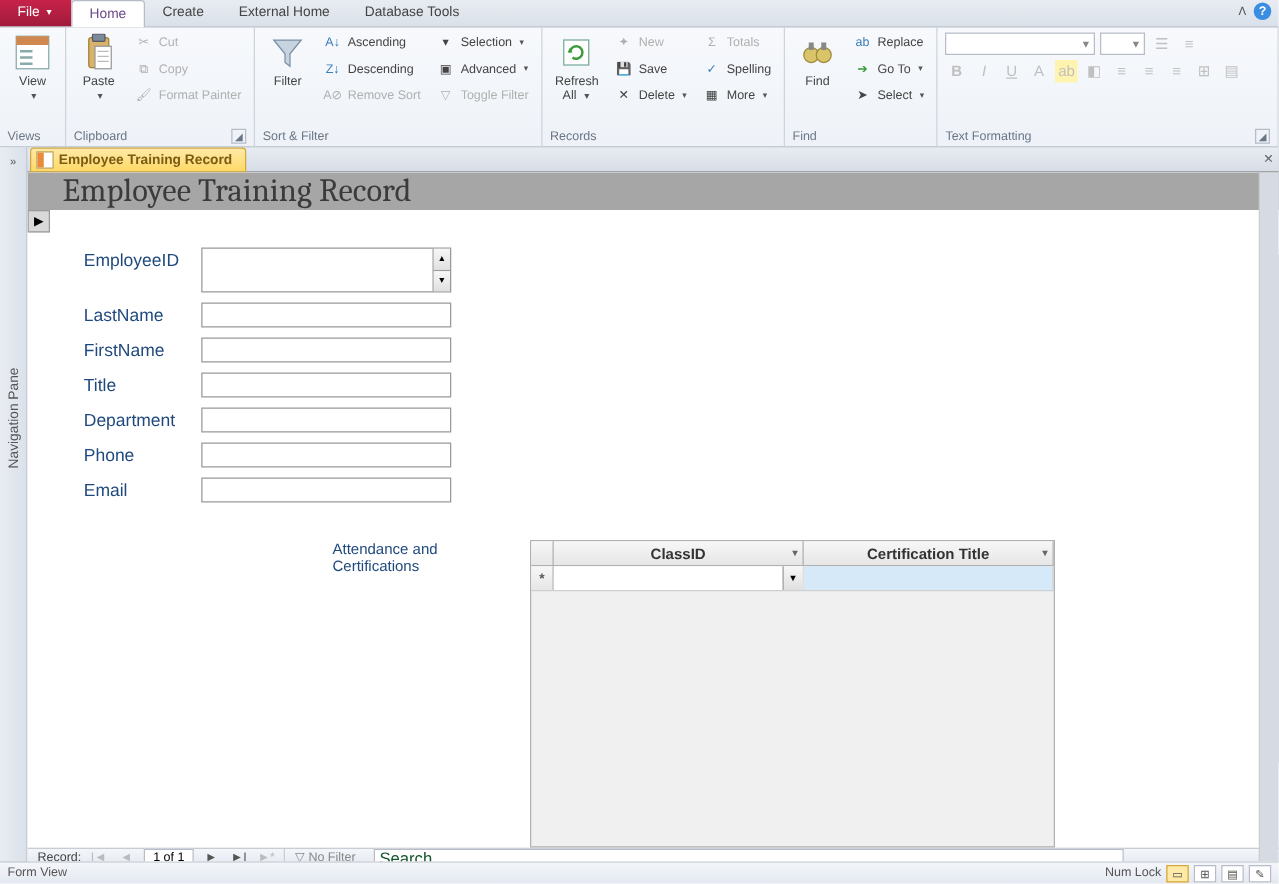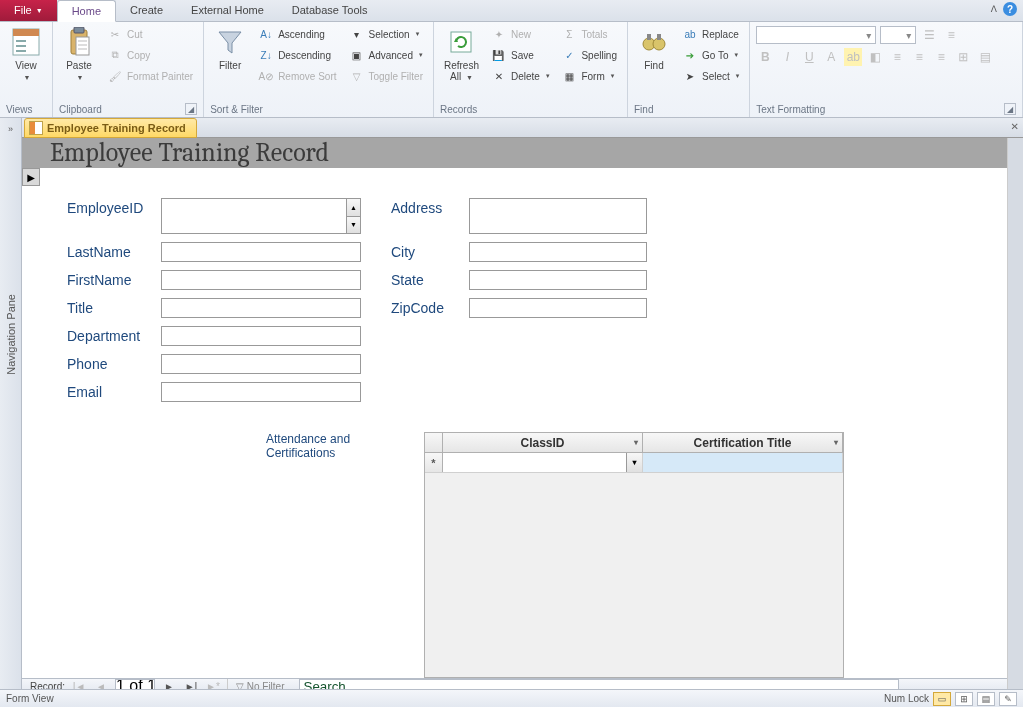--- a/index.html
+++ b/index.html
@@ -73,21 +73,21 @@
 .sf-row { display: flex; height: 20px; border-bottom: 1px solid #d0d0d0; }
 .sf-row .sf-sel { background: linear-gradient(#f7f7f7,#e6e6e6); display: flex; align-items: center; justify-content: center; font-size: 11px; color: #555; }
 .sf-cell { flex: 1; border-right: 1px solid #d0d0d0; background: #fff; position: relative; }
 .sf-cell.sel { background: #d6e9f8; }
 .sf-cell .dd { position: absolute; right: 0; top: 0; width: 16px; height: 100%; border-left: 1px solid #999; background: linear-gradient(#f7f7f7,#e0e0e0); display: flex; align-items: center; justify-content: center; font-size: 8px; }
 
 .record-nav { height: 20px; background: linear-gradient(#f4f6fa,#e3e8f0); border-top: 1px solid #b6bdc8; display: flex; align-items: center; font-size: 10px; gap: 6px; padding: 0 8px; }
 .rec-lbl { color: #444; }
 .rec-btn { width: 16px; text-align: center; color: #555; cursor: pointer; }
 .rec-btn.disabled { color: #bbb; }
-.rec-input { width: 40px; height: 14px; border: 1px solid #b6bdc8; background: #fff; text-align: center; font-size: 16px; }
+.rec-input { width: 40px; height: 14px; border: 1px solid #b6bdc8; background: #fff; text-align: center; font-size: 10px; }
 .rec-filter { display: flex; align-items: center; gap: 3px; color: #888; padding: 0 8px; border-left: 1px solid #ccc; height: 100%; }
 .rec-search { height: 14px; border: 1px solid #b6bdc8; background: #fff; padding: 0 4px; color: #14532d; width: 600px; }
 
 .scrollbar-v { position: absolute; right: 0; top: 0; width: 16px; height: 100%; background: #eef1f6; border-left: 1px solid #ccc; }
 .scrollbar-v .thumb { width: 100%; height: 100%; background: #d6dbe3; }
 
 .status-bar { height: 18px; background: linear-gradient(#f4f6fa,#e3e8f0); border-top: 1px solid #b6bdc8; display: flex; align-items: center; padding: 0 6px; font-size: 10px; color: #555; justify-content: space-between; }
 .status-right { display: flex; align-items: center; gap: 4px; }
 .view-btn { width: 18px; height: 14px; border: 1px solid #b6bdc8; background: #fff; display: flex; align-items: center; justify-content: center; font-size: 9px; cursor: pointer; }
 .view-btn.active { background: #ffe9a6; border-color: #d4a83a; }
@@ -239,21 +239,21 @@
         <div class="small-btn disabled">
             <span class="small-ico">Σ</span>
             <span>Totals</span>
           </div>
         <div class="small-btn">
             <span class="small-ico" style="color:#3a7db8">✓</span>
             <span>Spelling</span>
           </div>
         <div class="small-btn">
             <span class="small-ico">▦</span>
-            <span>Form</span>
+            <span>More</span>
             <span class="arrow-dn">▾</span>
           </div>
       </div>
     </div>
     <div class="group-label">Records</div>
   </div>
 
   <div class="group">
     <div class="group-content">
       <div class="big-btn">
@@ -364,38 +364,20 @@
             <div class="field-row">
                 <div class="field-label">Department</div>
                 <div class="field-input"></div>
               </div>
             <div class="field-row">
                 <div class="field-label">Phone</div>
                 <div class="field-input"></div>
               </div>
             <div class="field-row">
                 <div class="field-label">Email</div>
-                <div class="field-input"></div>
-              </div>
-          </div>
-          <div class="col col2">
-            <div class="field-row">
-                <div class="field-label">Address</div>
-                <div class="field-input tall"></div>
-              </div>
-            <div class="field-row">
-                <div class="field-label">City</div>
-                <div class="field-input"></div>
-              </div>
-            <div class="field-row">
-                <div class="field-label">State</div>
-                <div class="field-input"></div>
-              </div>
-            <div class="field-row">
-                <div class="field-label">ZipCode</div>
                 <div class="field-input"></div>
               </div>
           </div>
         </div>
         <div class="subform-wrap">
           <div class="subform-label">Attendance and Certifications</div>
           <div class="subform">
             <div class="sf-head">
               <div class="sf-sel"></div>
               <div class="sf-col">

